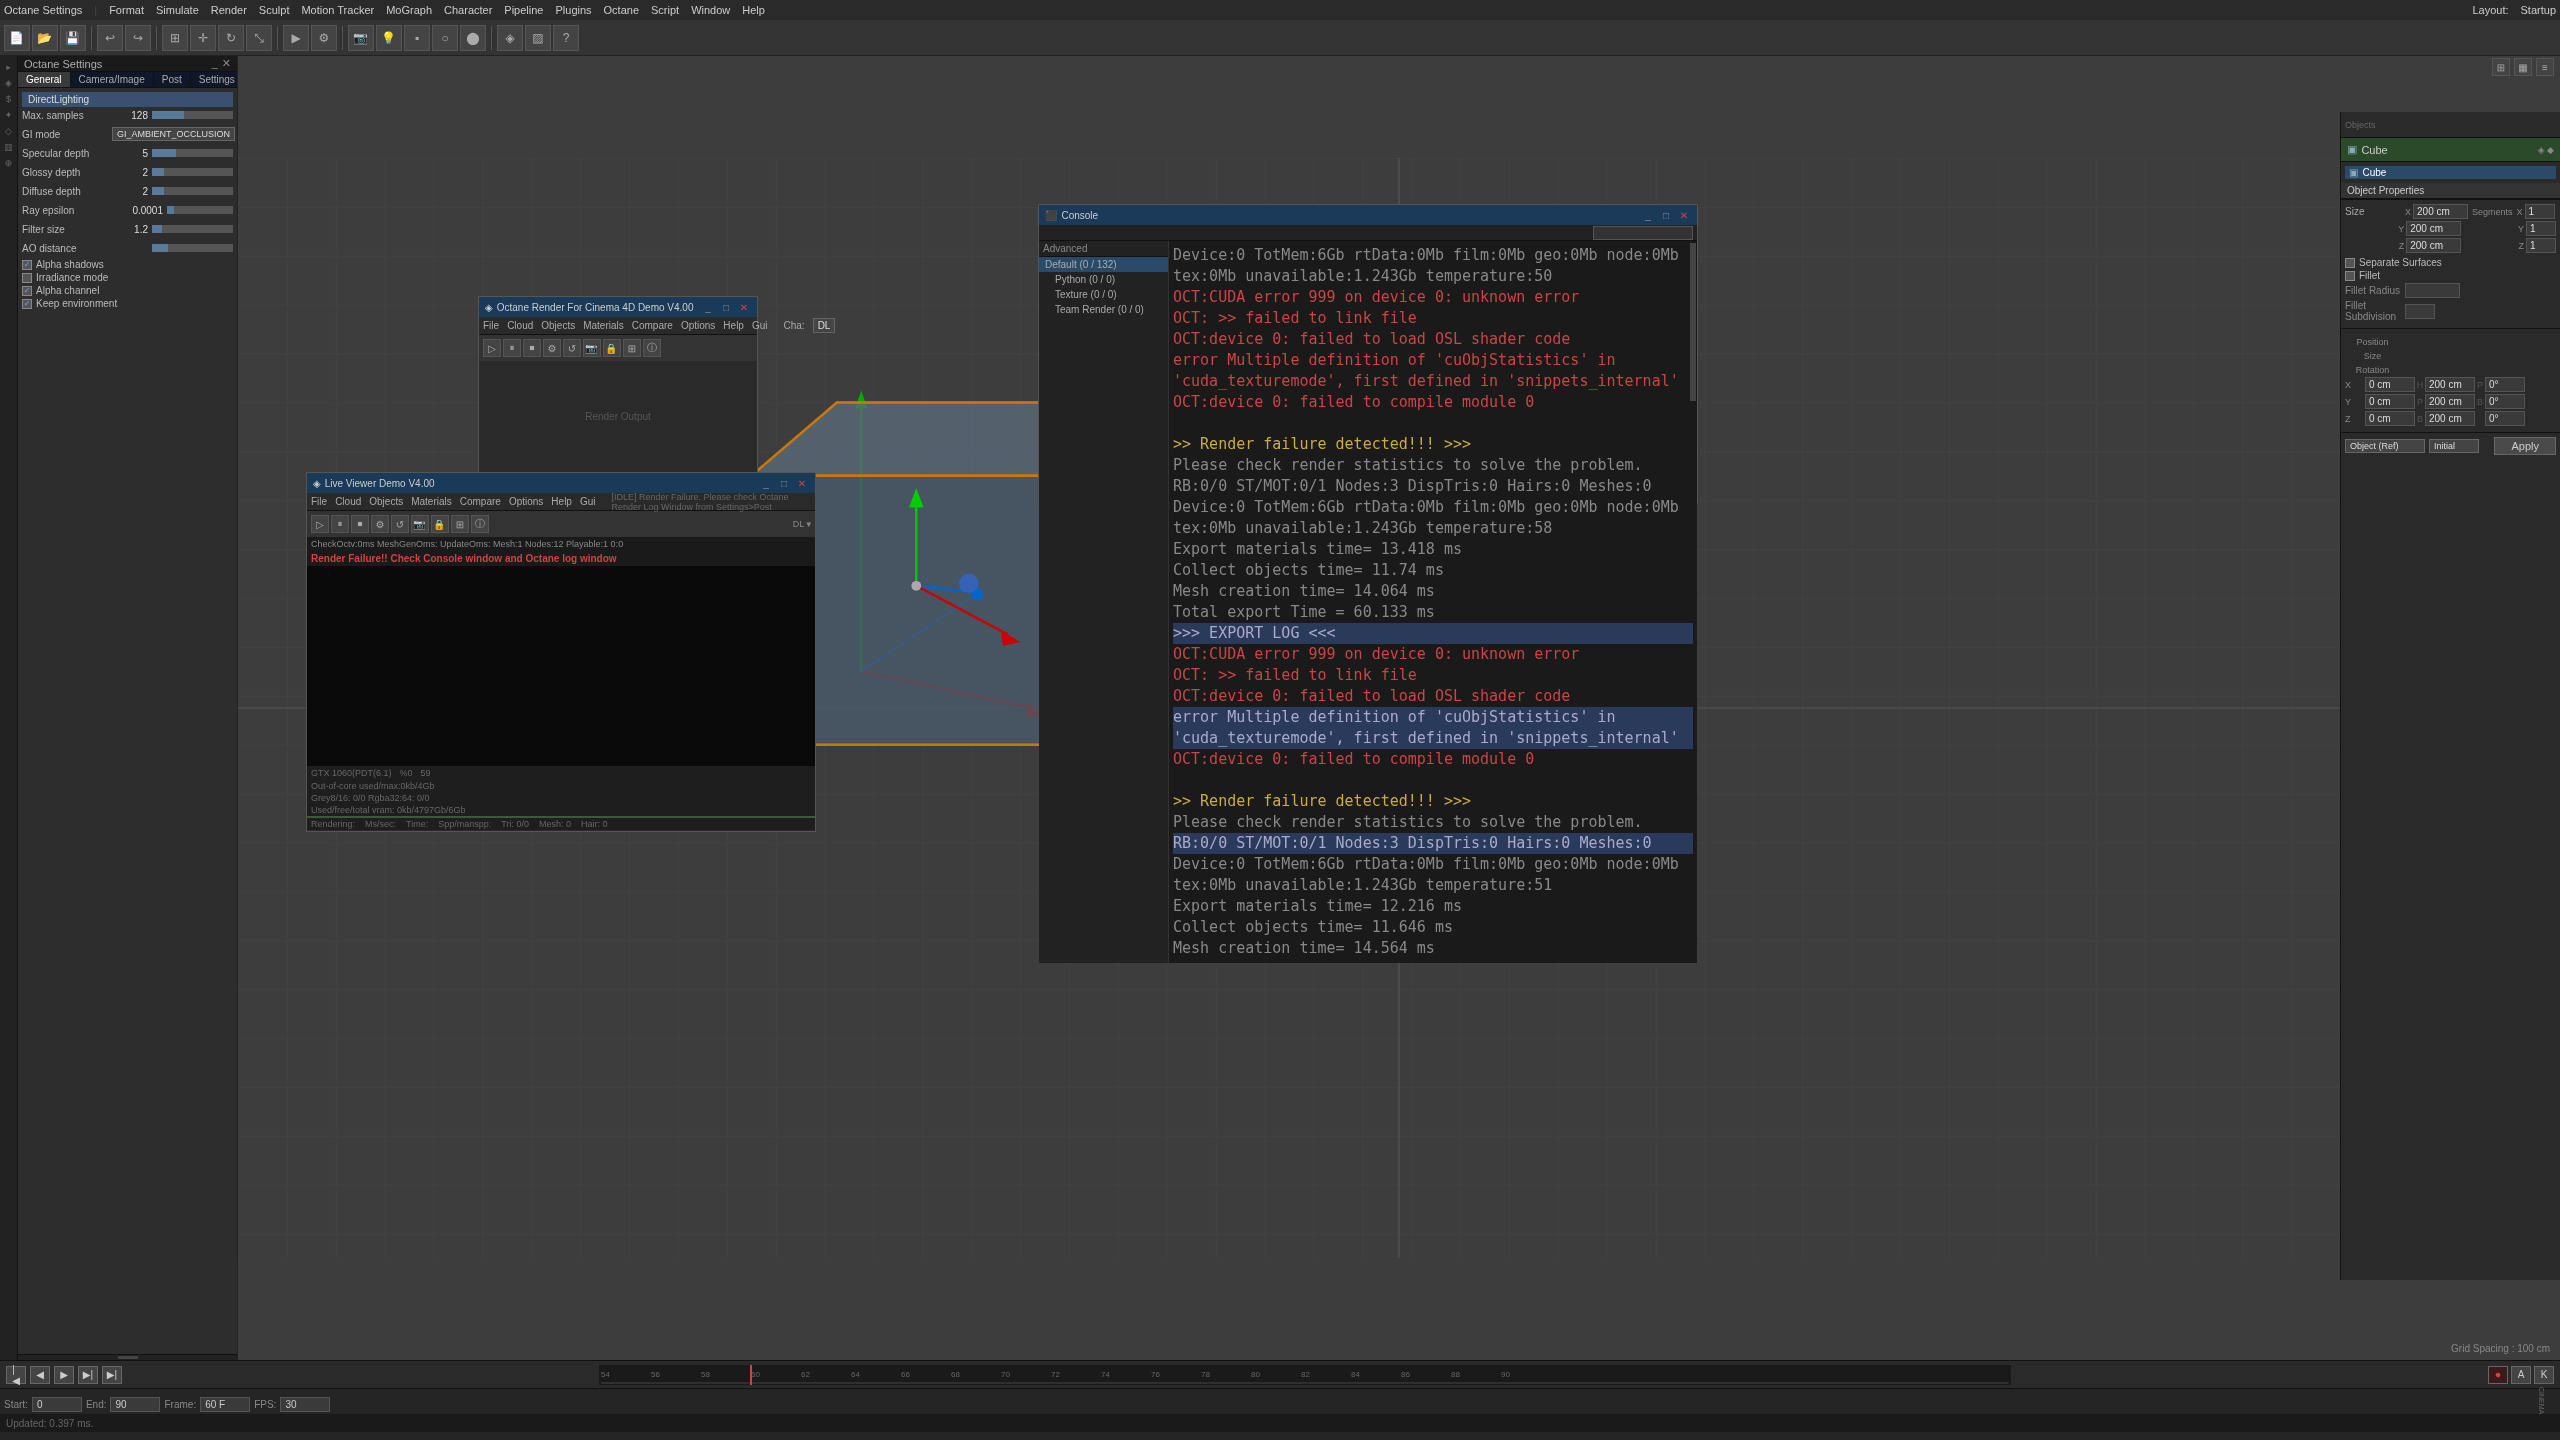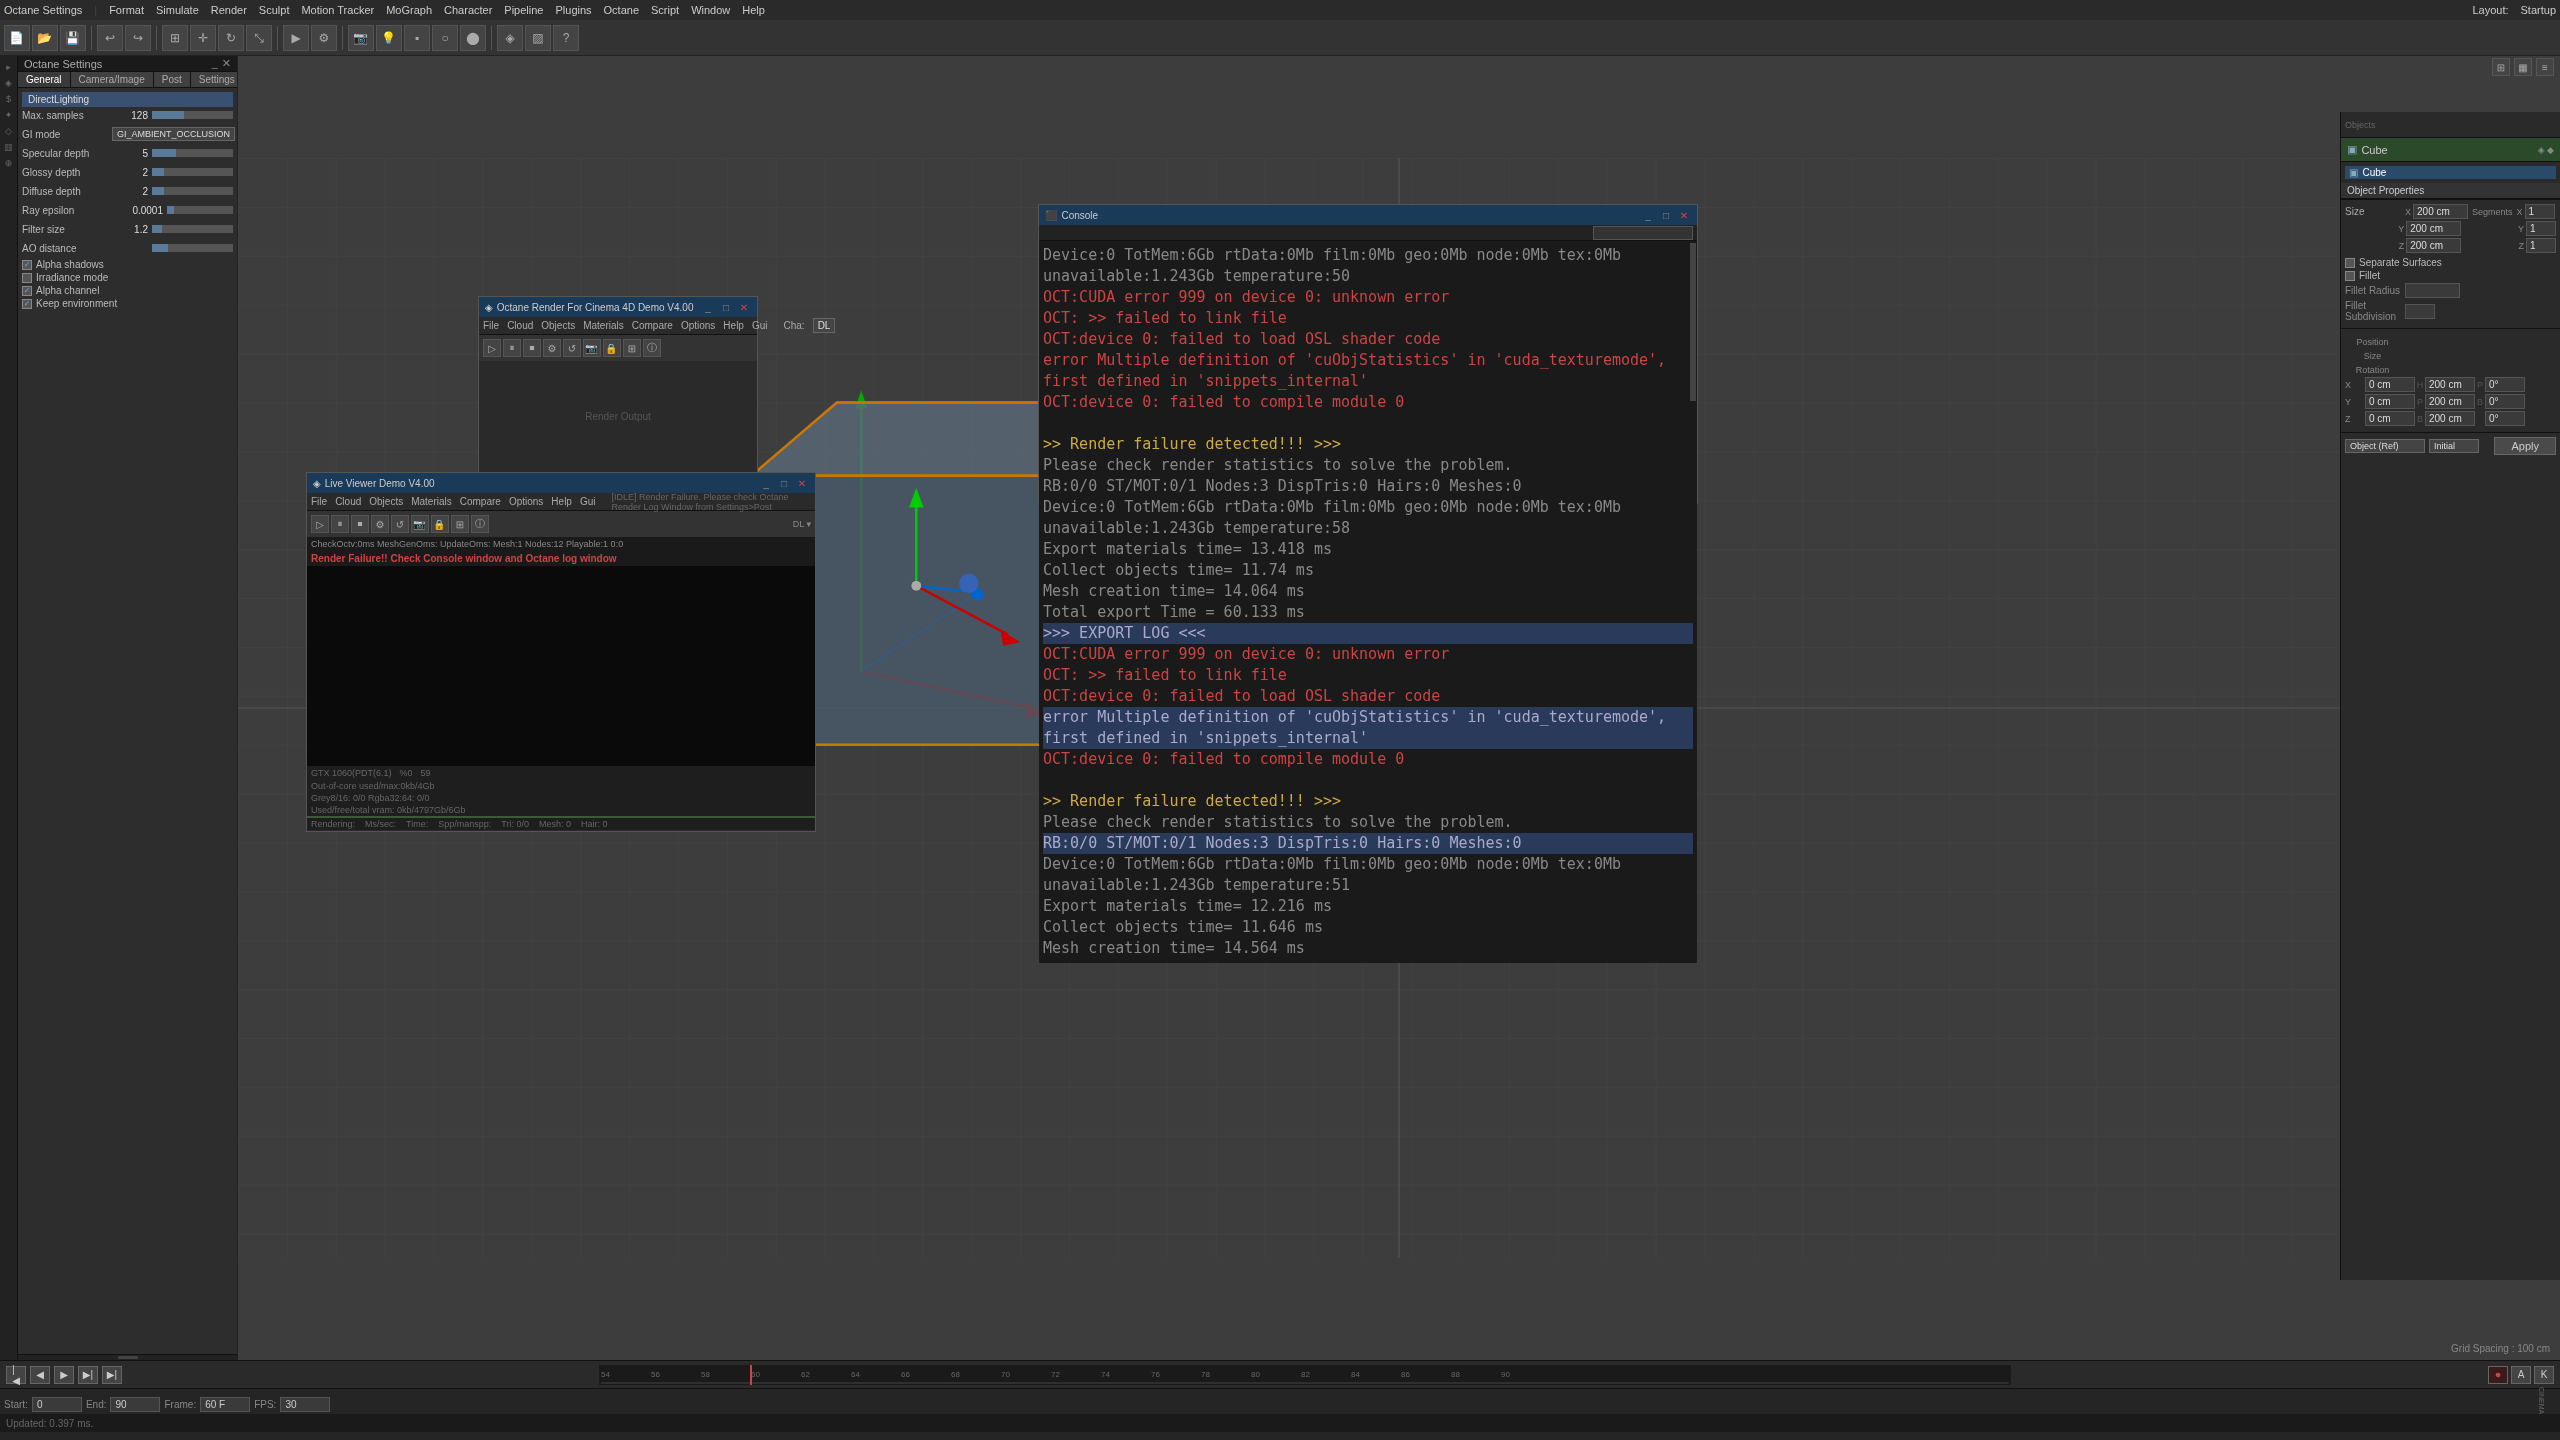--- a/index.html
+++ b/index.html
@@ -93,21 +93,21 @@
       font-size: 11px;
       color: #aaa;
       border-bottom: 1px solid #111;
       height: 16px;
       display: flex;
       align-items: center;
       justify-content: space-between;
     }
     .left-panel-tabs {
       display: flex;
-      background: #404040;
+      background: #0f172a;
       border-bottom: 1px solid #111;
     }
     .left-tab {
       padding: 2px 8px;
       font-size: 10px;
       color: #aaa;
       cursor: pointer;
       border-right: 1px solid #111;
     }
     .left-tab.active {
@@ -896,20 +896,33 @@
         <div class="win-controls">
           <span class="win-btn wc-min">_</span>
           <span class="win-btn wc-max">□</span>
           <span class="win-btn wc-close">✕</span>
         </div>
       </div>
       <div style="height:16px;background:#222;display:flex;align-items:center;justify-content:flex-end;padding:0 4px;border-bottom:1px solid #111;">
         <input type="text" style="background: rgb(51, 51, 51); border: 1px solid rgb(85, 85, 85); color: rgb(204, 204, 204); font-size: 9px; padding: 1px 3px; width: 100px;">
       </div>
       <div class="console-body">
+        <div class="console-sidebar">
+          <div style="padding:2px 4px;font-size:10px;color:#888;border-bottom:1px solid #111;">Advanced</div>
+          <div class="console-sidebar-item active">Default (0 / 132)</div>
+          <div class="console-sidebar-item" style="padding-left:16px;">
+            <span>Python (0 / 0)</span>
+          </div>
+          <div class="console-sidebar-item" style="padding-left:16px;">
+            <span>Texture (0 / 0)</span>
+          </div>
+          <div class="console-sidebar-item" style="padding-left:16px;">
+            <span>Team Render (0 / 0)</span>
+          </div>
+        </div>
         <div class="console-content">
           <div class="console-line-info">Device:0 TotMem:6Gb rtData:0Mb film:0Mb geo:0Mb node:0Mb tex:0Mb unavailable:1.243Gb temperature:50</div>
           <div class="console-line-error">OCT:CUDA error 999 on device 0: unknown error</div>
           <div class="console-line-error">OCT: &gt;&gt; failed to link file</div>
           <div class="console-line-error">OCT:device 0: failed to load OSL shader code</div>
           <div class="console-line-error">error    Multiple definition of 'cuObjStatistics' in 'cuda_texturemode', first defined in 'snippets_internal'</div>
           <div class="console-line-error">OCT:device 0: failed to compile module 0</div>
           <div class="console-line-info">&nbsp;</div>
           <div class="console-line-warn">&gt;&gt; Render failure detected!!! &gt;&gt;&gt;</div>
           <div class="console-line-info">Please check render statistics to solve the problem.</div>

